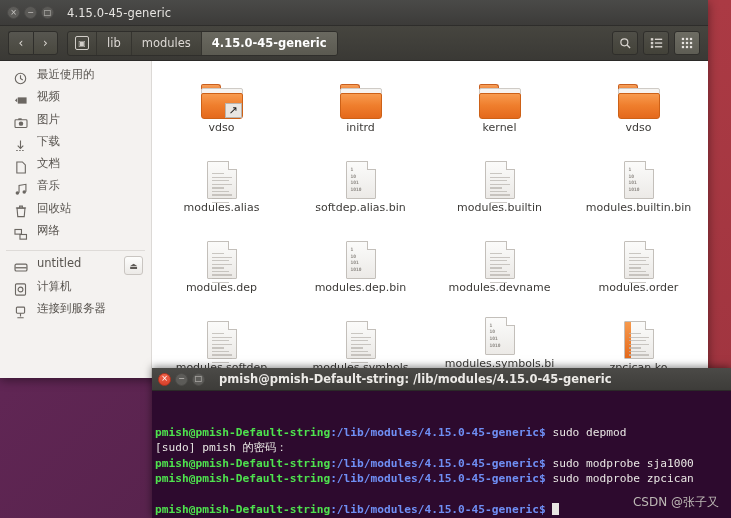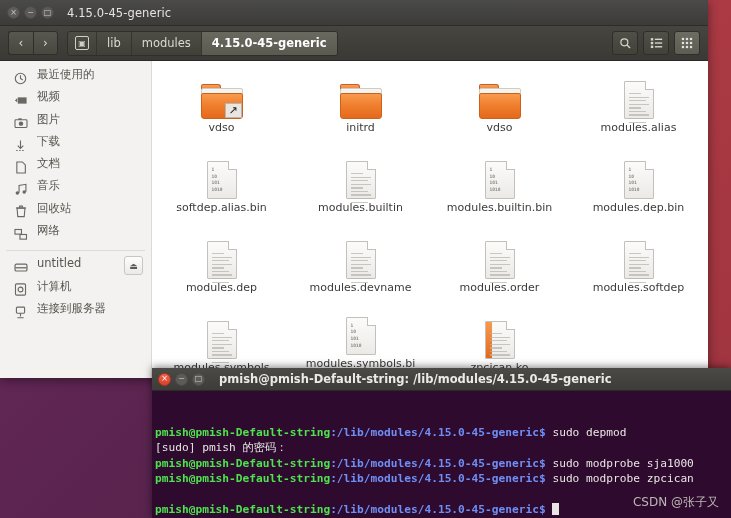--- a/index.html
+++ b/index.html
@@ -460,20 +460,30 @@
             <div class="file-label">initrd</div>
           </div>
           <div class="grid-cell">
             <div class="icon-wrap">
               <div class="folder-ico">
                 <div class="folder-tab"></div>
                 <div class="folder-back"></div>
                 <div class="folder-body"></div>
               </div>
             </div>
+            <div class="file-label">kernel</div>
+          </div>
+          <div class="grid-cell">
+            <div class="icon-wrap">
+              <div class="folder-ico">
+                <div class="folder-tab"></div>
+                <div class="folder-back"></div>
+                <div class="folder-body"></div>
+              </div>
+            </div>
             <div class="file-label">vdso</div>
           </div>
           <div class="grid-cell">
             <div class="icon-wrap">
               <div class="doc-ico">
                 <div class="doc-fold"></div>
                 <div class="doc-lines">
                   <i style="width:60%"></i>
                   <i style="width:100%"></i>
                   <i style="width:85%"></i>
@@ -522,43 +532,43 @@
                 <div class="doc-fold"></div>
                 <div class="doc-bin-text">1<br>10<br>101<br>1010</div>
               </div>
             </div>
             <div class="file-label">modules.builtin.bin</div>
           </div>
           <div class="grid-cell">
             <div class="icon-wrap">
               <div class="doc-ico">
                 <div class="doc-fold"></div>
+                <div class="doc-lines">
+                  <i style="width:60%"></i>
+                  <i style="width:100%"></i>
+                  <i style="width:85%"></i>
+                  <i style="width:100%"></i>
+                  <i style="width:60%"></i>
+                  <i style="width:85%"></i>
+                  <i style="width:100%"></i>
+                  <i style="width:100%"></i>
+                  <i style="width:85%"></i>
+                </div>
+              </div>
+            </div>
+            <div class="file-label">modules.dep</div>
+          </div>
+          <div class="grid-cell">
+            <div class="icon-wrap">
+              <div class="doc-ico">
+                <div class="doc-fold"></div>
                 <div class="doc-bin-text">1<br>10<br>101<br>1010</div>
               </div>
             </div>
             <div class="file-label">modules.dep.bin</div>
-          </div>
-          <div class="grid-cell">
-            <div class="icon-wrap">
-              <div class="doc-ico">
-                <div class="doc-fold"></div>
-                <div class="doc-lines">
-                  <i style="width:60%"></i>
-                  <i style="width:100%"></i>
-                  <i style="width:85%"></i>
-                  <i style="width:100%"></i>
-                  <i style="width:60%"></i>
-                  <i style="width:85%"></i>
-                  <i style="width:100%"></i>
-                  <i style="width:100%"></i>
-                  <i style="width:85%"></i>
-                </div>
-              </div>
-            </div>
-            <div class="file-label">modules.dep</div>
           </div>
           <div class="grid-cell">
             <div class="icon-wrap">
               <div class="doc-ico">
                 <div class="doc-fold"></div>
                 <div class="doc-lines">
                   <i style="width:60%"></i>
                   <i style="width:100%"></i>
                   <i style="width:85%"></i>
                   <i style="width:100%"></i>

